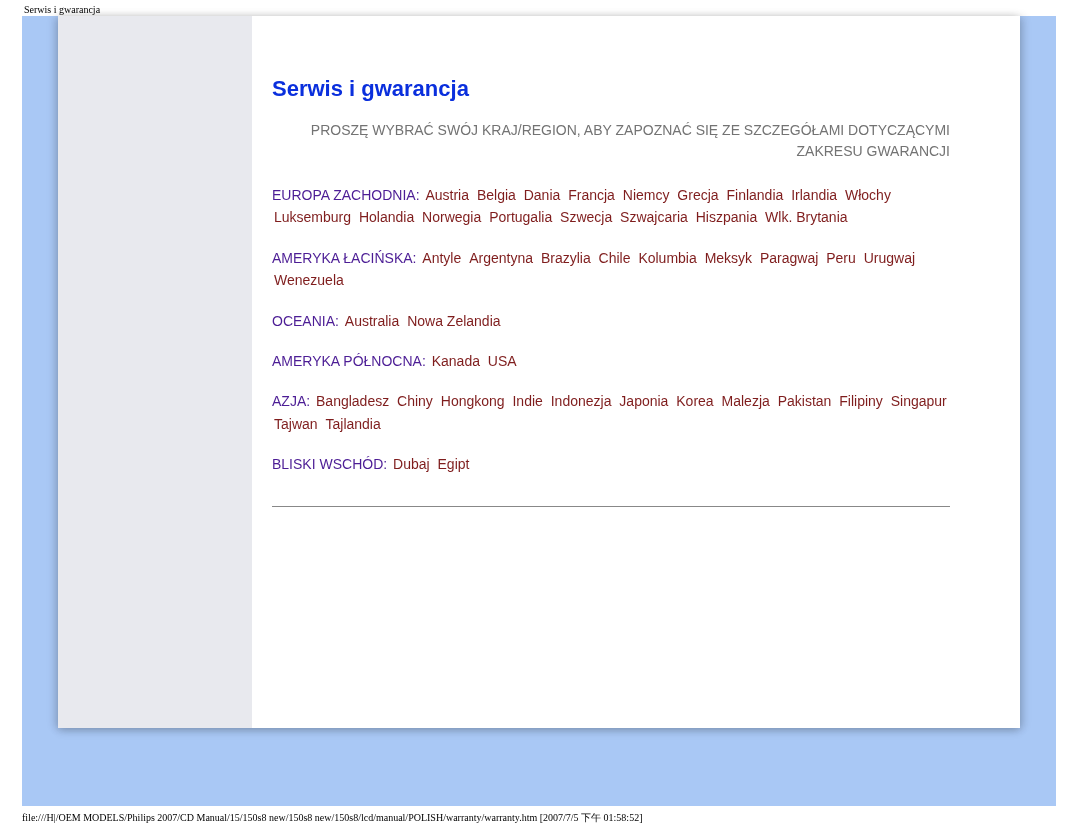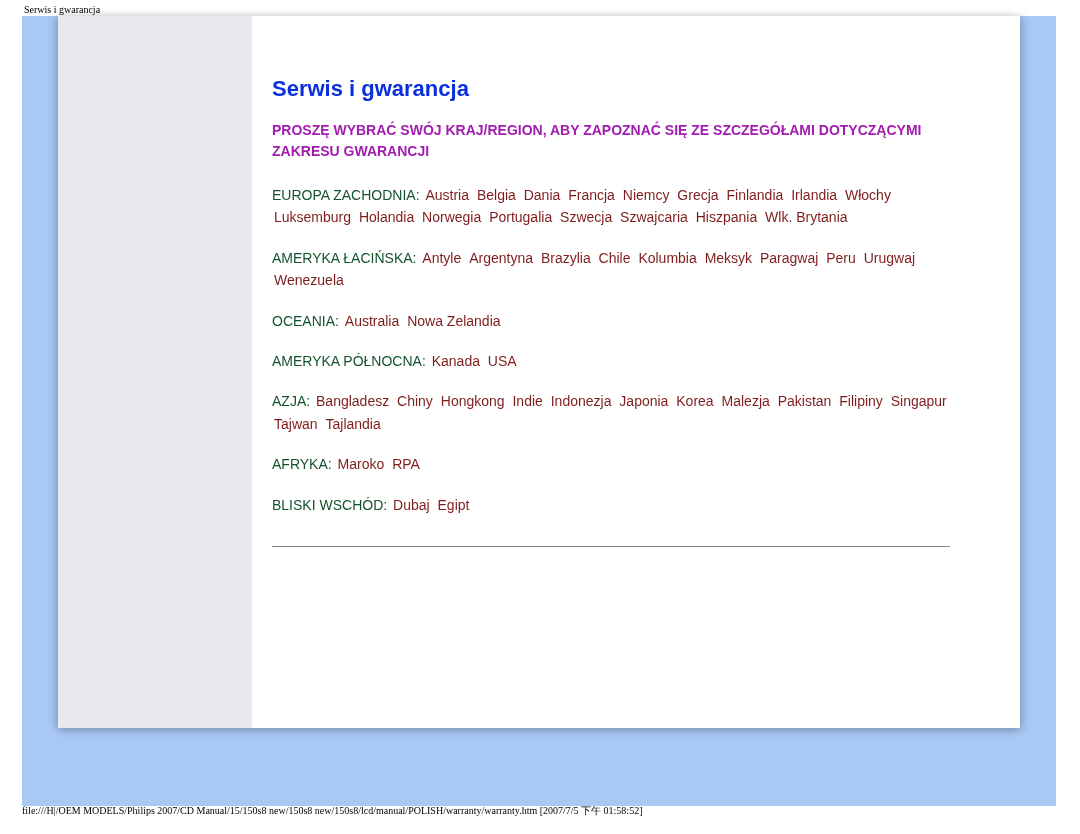--- a/index.html
+++ b/index.html
@@ -55,38 +55,39 @@
     box-sizing: border-box;
   }
   .title {
     color: #0a2fdd;
     font-size: 22px;
     font-weight: bold;
     margin-bottom: 18px;
   }
   .intro {
     font-size: 14px;
-    font-weight: bold;
-    color: #a21caf;
+    font-weight: normal;
+    color: #737373;
     line-height: 1.5;
     margin-bottom: 22px;
+    text-align: right;
   }
   .regions { font-size: 14px; line-height: 1.6; }
   .region-block { margin-bottom: 18px; }
-  .region-name { color: #14532d; }
+  .region-name { color: #4c1d95; }
   .country { color: #7f1d1d; cursor: pointer; margin: 9px 2px; }
   hr.rule {
     margin-top: 30px;
     border: none;
     border-top: 1px solid #888;
   }
   .footer {
     position: absolute;
     left: 22px;
-    bottom: 16px;
+    bottom: 9px;
     font-size: 10px;
     color: #000;
     font-family: "Times New Roman", serif;
   }
 </style>
 </head>
 <body>
 
 <div class="header">Serwis i gwarancja</div>
 
@@ -95,21 +96,20 @@
     <div class="sidebar"></div>
     <div class="content">
       <div class="title">Serwis i gwarancja</div>
       <div class="intro">PROSZĘ WYBRAĆ SWÓJ KRAJ/REGION, ABY ZAPOZNAĆ SIĘ ZE SZCZEGÓŁAMI DOTYCZĄCYMI ZAKRESU GWARANCJI</div>
       <div class="regions" id="regions">
           <div class="region-block"><span class="region-name">EUROPA ZACHODNIA:</span> <span class="country">Austria</span>  <span class="country">Belgia</span>  <span class="country">Dania</span>  <span class="country">Francja</span>  <span class="country">Niemcy</span>  <span class="country">Grecja</span>  <span class="country">Finlandia</span>  <span class="country">Irlandia</span>  <span class="country">Włochy</span>  <span class="country">Luksemburg</span>  <span class="country">Holandia</span>  <span class="country">Norwegia</span>  <span class="country">Portugalia</span>  <span class="country">Szwecja</span>  <span class="country">Szwajcaria</span>  <span class="country">Hiszpania</span>  <span class="country">Wlk. Brytania</span></div>
           <div class="region-block"><span class="region-name">AMERYKA ŁACIŃSKA:</span> <span class="country">Antyle</span>  <span class="country">Argentyna</span>  <span class="country">Brazylia</span>  <span class="country">Chile</span>  <span class="country">Kolumbia</span>  <span class="country">Meksyk</span>  <span class="country">Paragwaj</span>  <span class="country">Peru</span>  <span class="country">Urugwaj</span>  <span class="country">Wenezuela</span></div>
           <div class="region-block"><span class="region-name">OCEANIA:</span> <span class="country">Australia</span>  <span class="country">Nowa Zelandia</span></div>
           <div class="region-block"><span class="region-name">AMERYKA PÓŁNOCNA:</span> <span class="country">Kanada</span>  <span class="country">USA</span></div>
           <div class="region-block"><span class="region-name">AZJA:</span> <span class="country">Bangladesz</span>  <span class="country">Chiny</span>  <span class="country">Hongkong</span>  <span class="country">Indie</span>  <span class="country">Indonezja</span>  <span class="country">Japonia</span>  <span class="country">Korea</span>  <span class="country">Malezja</span>  <span class="country">Pakistan</span>  <span class="country">Filipiny</span>  <span class="country">Singapur</span>  <span class="country">Tajwan</span>  <span class="country">Tajlandia</span></div>
-          <div class="region-block"><span class="region-name">AFRYKA:</span> <span class="country">Maroko</span>  <span class="country">RPA</span></div>
           <div class="region-block"><span class="region-name">BLISKI WSCHÓD:</span> <span class="country">Dubaj</span>  <span class="country">Egipt</span></div>
         </div>
       <hr class="rule">
     </div>
   </div>
 </div>
 
 <div class="footer">file:///H|/OEM MODELS/Philips 2007/CD Manual/15/150s8 new/150s8 new/150s8/lcd/manual/POLISH/warranty/warranty.htm [2007/7/5 下午 01:58:52]</div>
 
 </body></html>

